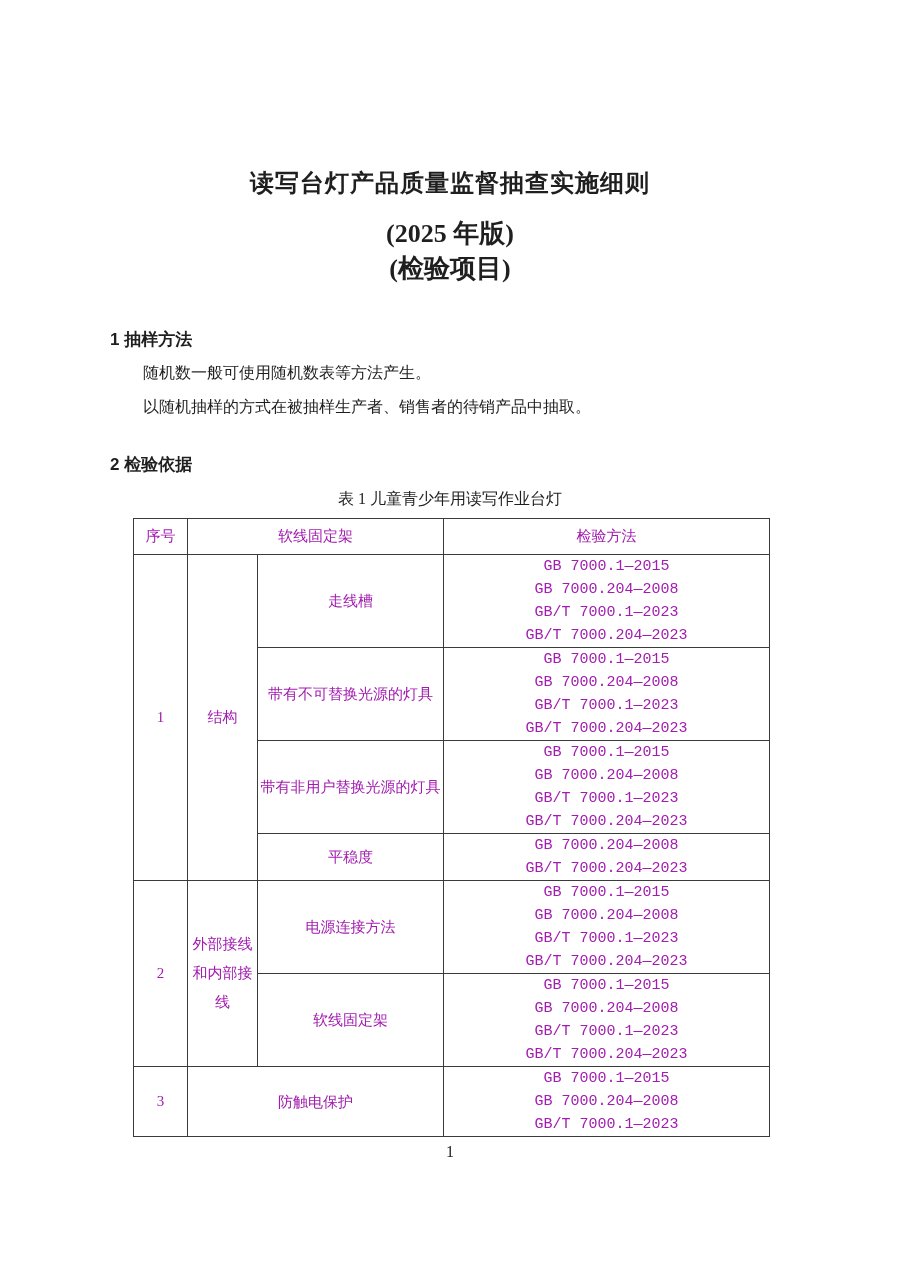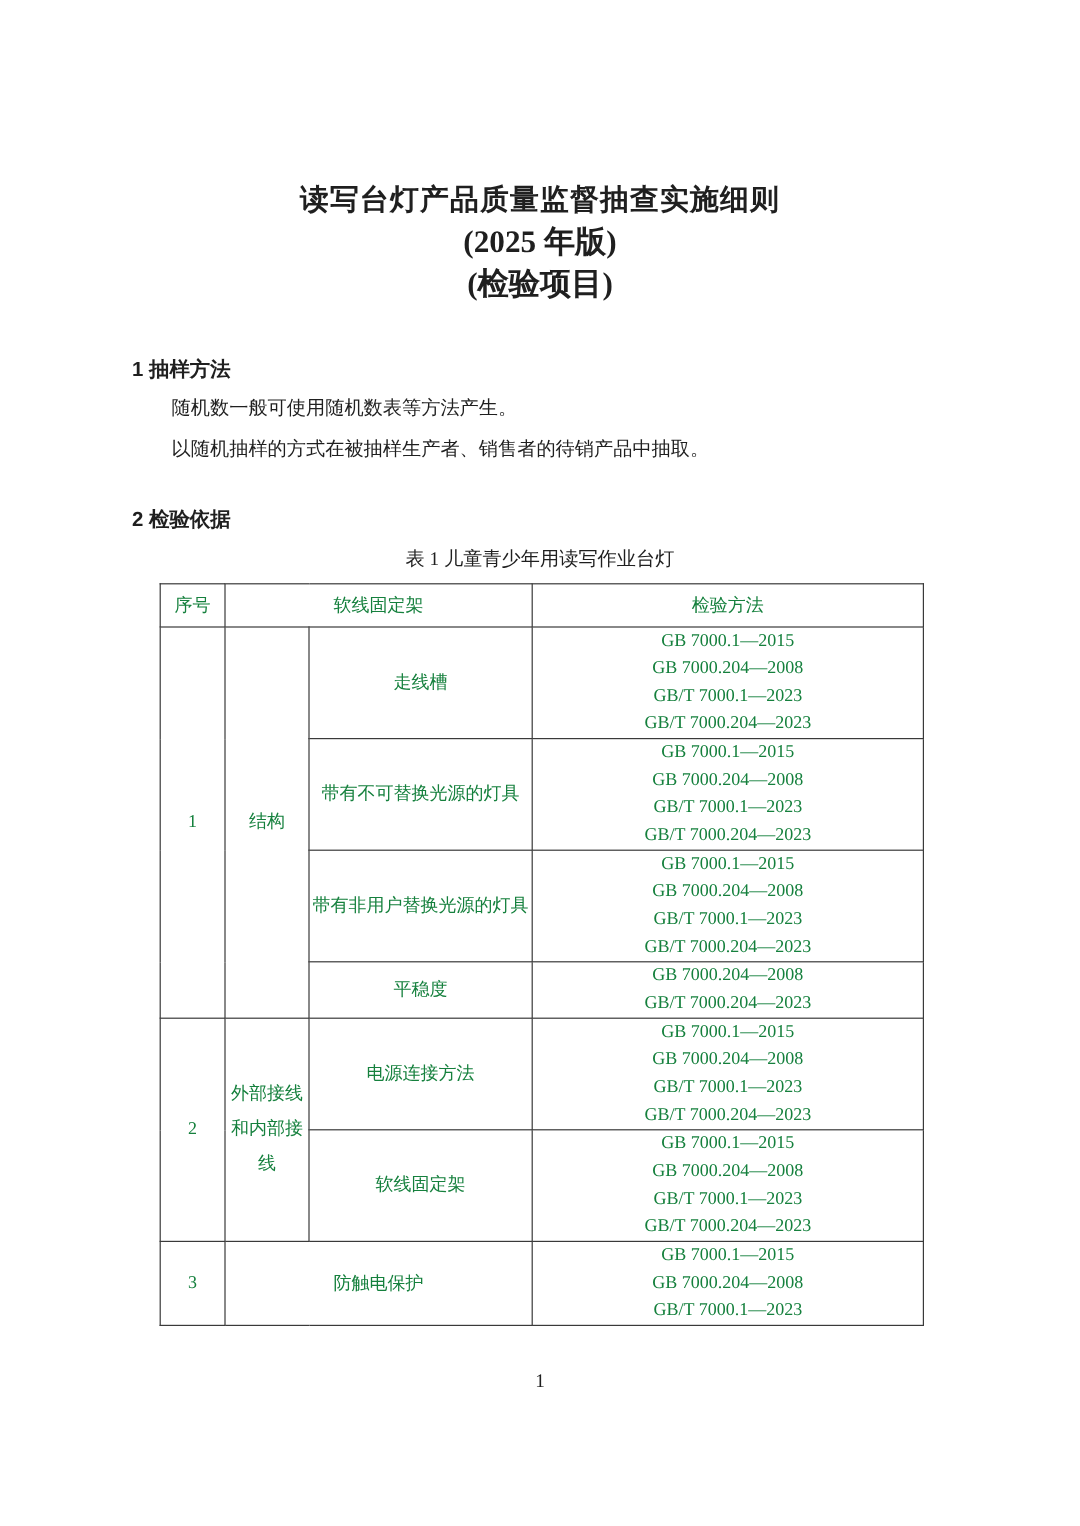--- a/index.html
+++ b/index.html
@@ -15,21 +15,21 @@
     color: #1f1f1f;
     font-family: "Liberation Serif", "DejaVu Serif", serif;
     overflow: hidden;
   }
   
   .title-block {
     padding-top: 150px;
     text-align: center;
   }
   .doc-title {
-    margin: 0;
+    margin: 16px;
     font-size: 24px;
     font-weight: bold;
     line-height: 34px;
     letter-spacing: 1px;
   }
   .doc-subtitle {
     font-size: 26px;
     font-weight: bold;
     line-height: 35px;
   }
@@ -59,37 +59,37 @@
     table-layout: fixed;
     margin-left: 133px;
     width: 636px;
   }
   table.insp td {
     border: 1px solid #3a3a3a;
     text-align: center;
     vertical-align: middle;
     padding: 0;
     font-size: 15px;
-    color: #15803d;
+    color: #a21caf;
   }
   tr.thead td { height: 35px; }
   td.cell-no { font-size: 15px; }
   td.cell-cat {
     line-height: 29px;
     padding: 0 7px;
   }
   td.cell-item {
     line-height: 28px;
     padding: 0 12px;
   }
   td.cell-item-merged {
     line-height: 28px;
   }
   td.cell-methods { padding: 1px 0; }
-  td.cell-methods .mline { line-height: 23px; }
+  td.cell-methods .mline { line-height: 23px; font-family: Liberation Mono, monospace; }
   
   .page-number {
     position: absolute;
     top: 1143px;
     left: 0;
     width: 100%;
     text-align: center;
     font-size: 16px;
   }
 </style>

